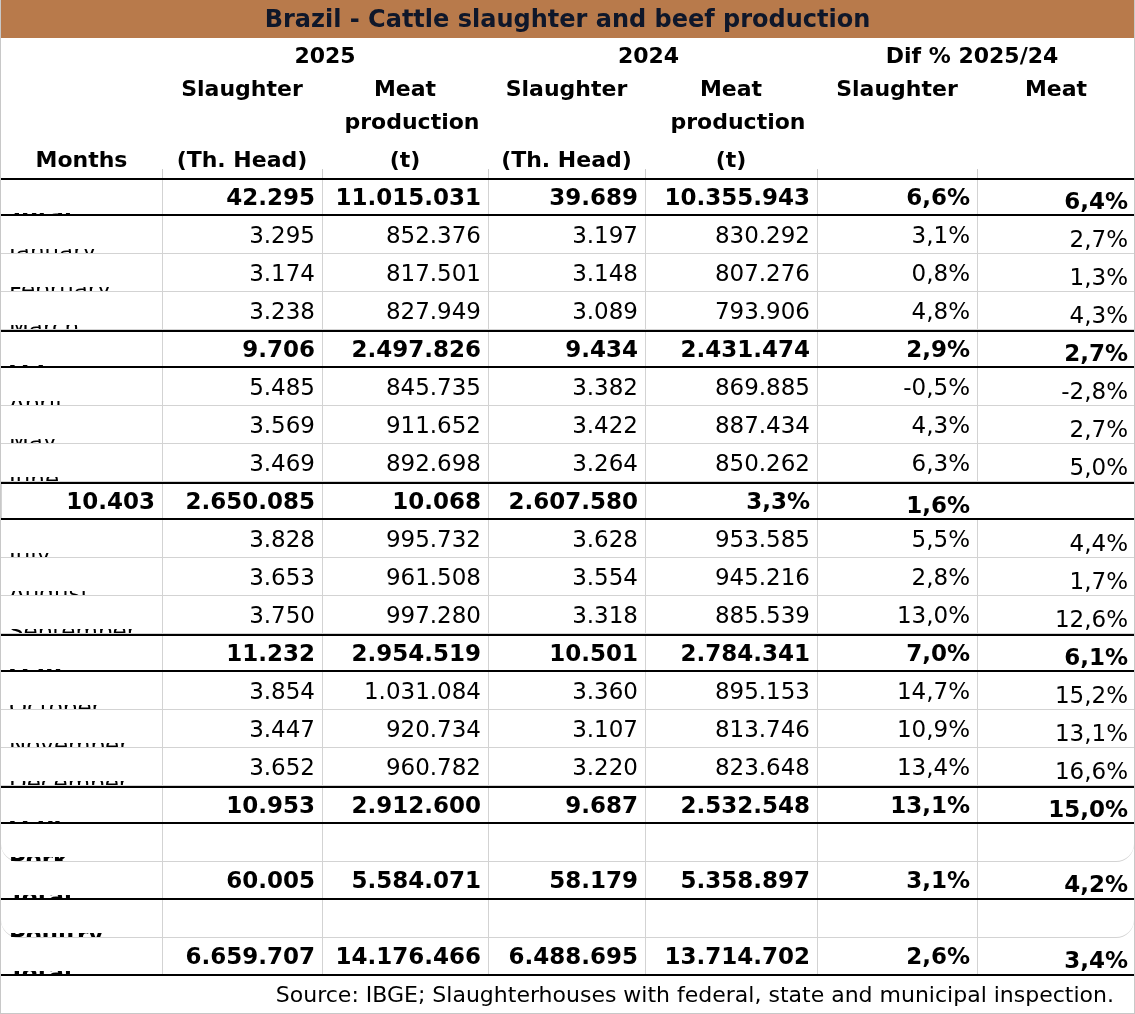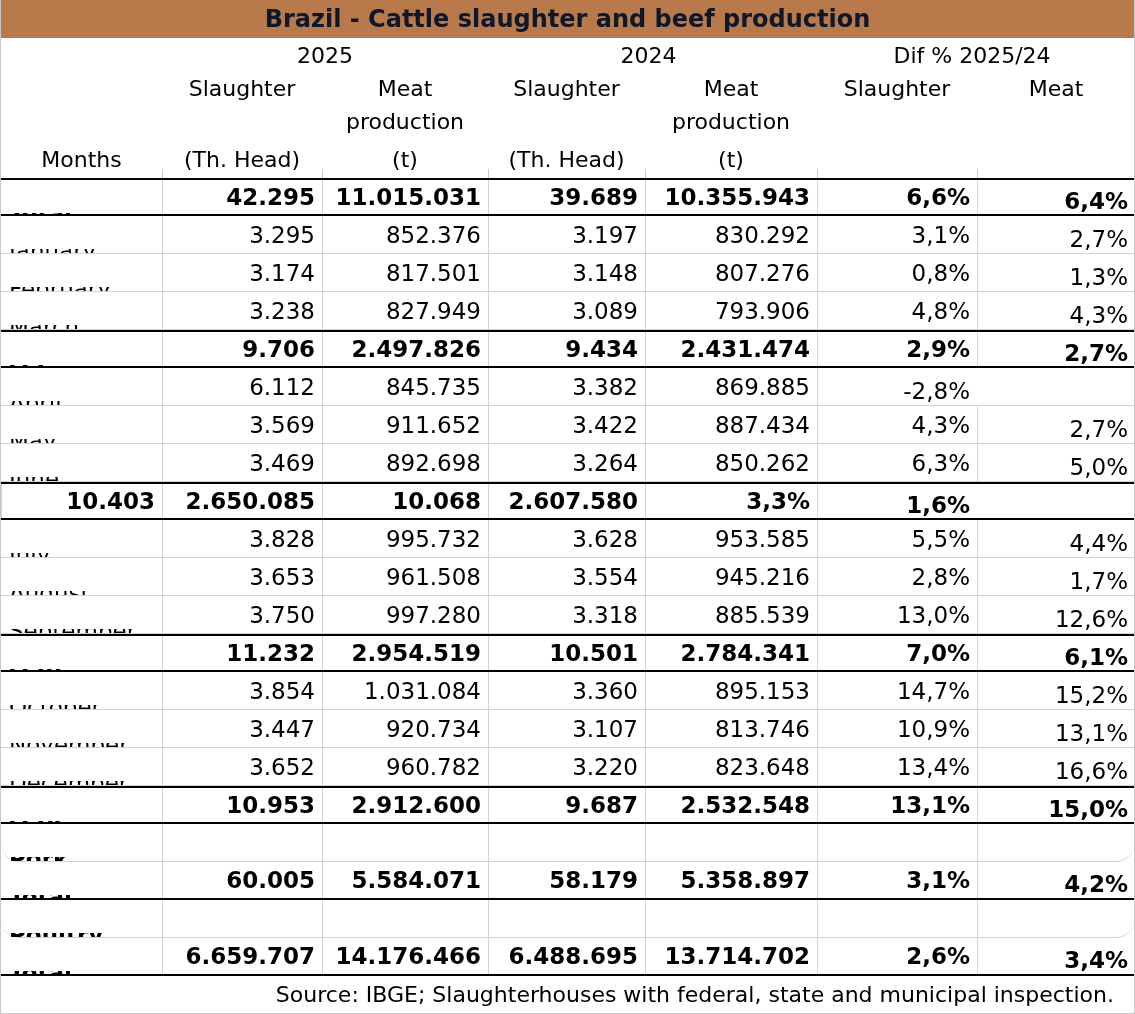--- a/index.html
+++ b/index.html
@@ -12,25 +12,25 @@
   .title-bar{
     height:38px;line-height:38px;text-align:center;
     background:var(--title-bg,#b87a4b);color:#0f172a;
     font-size:24px;font-weight:700;
   }
   
   .hrow{display:grid;box-sizing:border-box;}
   .h1{grid-template-columns:161px 326px 321px 326px;height:34px;}
   .h2,.h3,.h4{grid-template-columns:161px 160px 166px 157px 172px 160px 158px;}
   .h2{height:33px;}
-  .h3{height:33px;}
+  .h3{height:33px;margin-left:7px;}
   .h4{height:40px;}
   .hcell{
     display:flex;align-items:center;justify-content:center;
-    font-size:22px;white-space:nowrap;position:relative;
+    font-size:22px;white-space:nowrap;position:relative;font-weight:bold;
   }
   .h4 .hcell{align-items:flex-end;padding-bottom:6px;box-sizing:border-box;}
   .h4 .stub::before{
     content:"";position:absolute;left:0;bottom:0;width:1px;height:9px;background:#cccccc;
   }
   
   .rows{}
   .row{
     display:grid;grid-template-columns:161px 160px 166px 157px 172px 160px 158px;
     height:38px;box-sizing:border-box;background:#fff;
@@ -198,30 +198,33 @@
         <div class="cell num ">
           <span>2,9%</span>
         </div>
         <div class="cell num meat">
           <span>2,7%</span>
         </div>
       </div>
       <div class="row month">
         <div class="cell label">April</div>
         <div class="cell num ">
-          <span>6.112</span>
+          <span>5.485</span>
         </div>
         <div class="cell num ">
           <span>845.735</span>
         </div>
         <div class="cell num ">
           <span>3.382</span>
         </div>
         <div class="cell num ">
           <span>869.885</span>
+        </div>
+        <div class="cell num ">
+          <span>-0,5%</span>
         </div>
         <div class="cell num meat">
           <span>-2,8%</span>
         </div>
       </div>
       <div class="row month">
         <div class="cell label">May</div>
         <div class="cell num ">
           <span>3.569</span>
         </div>

